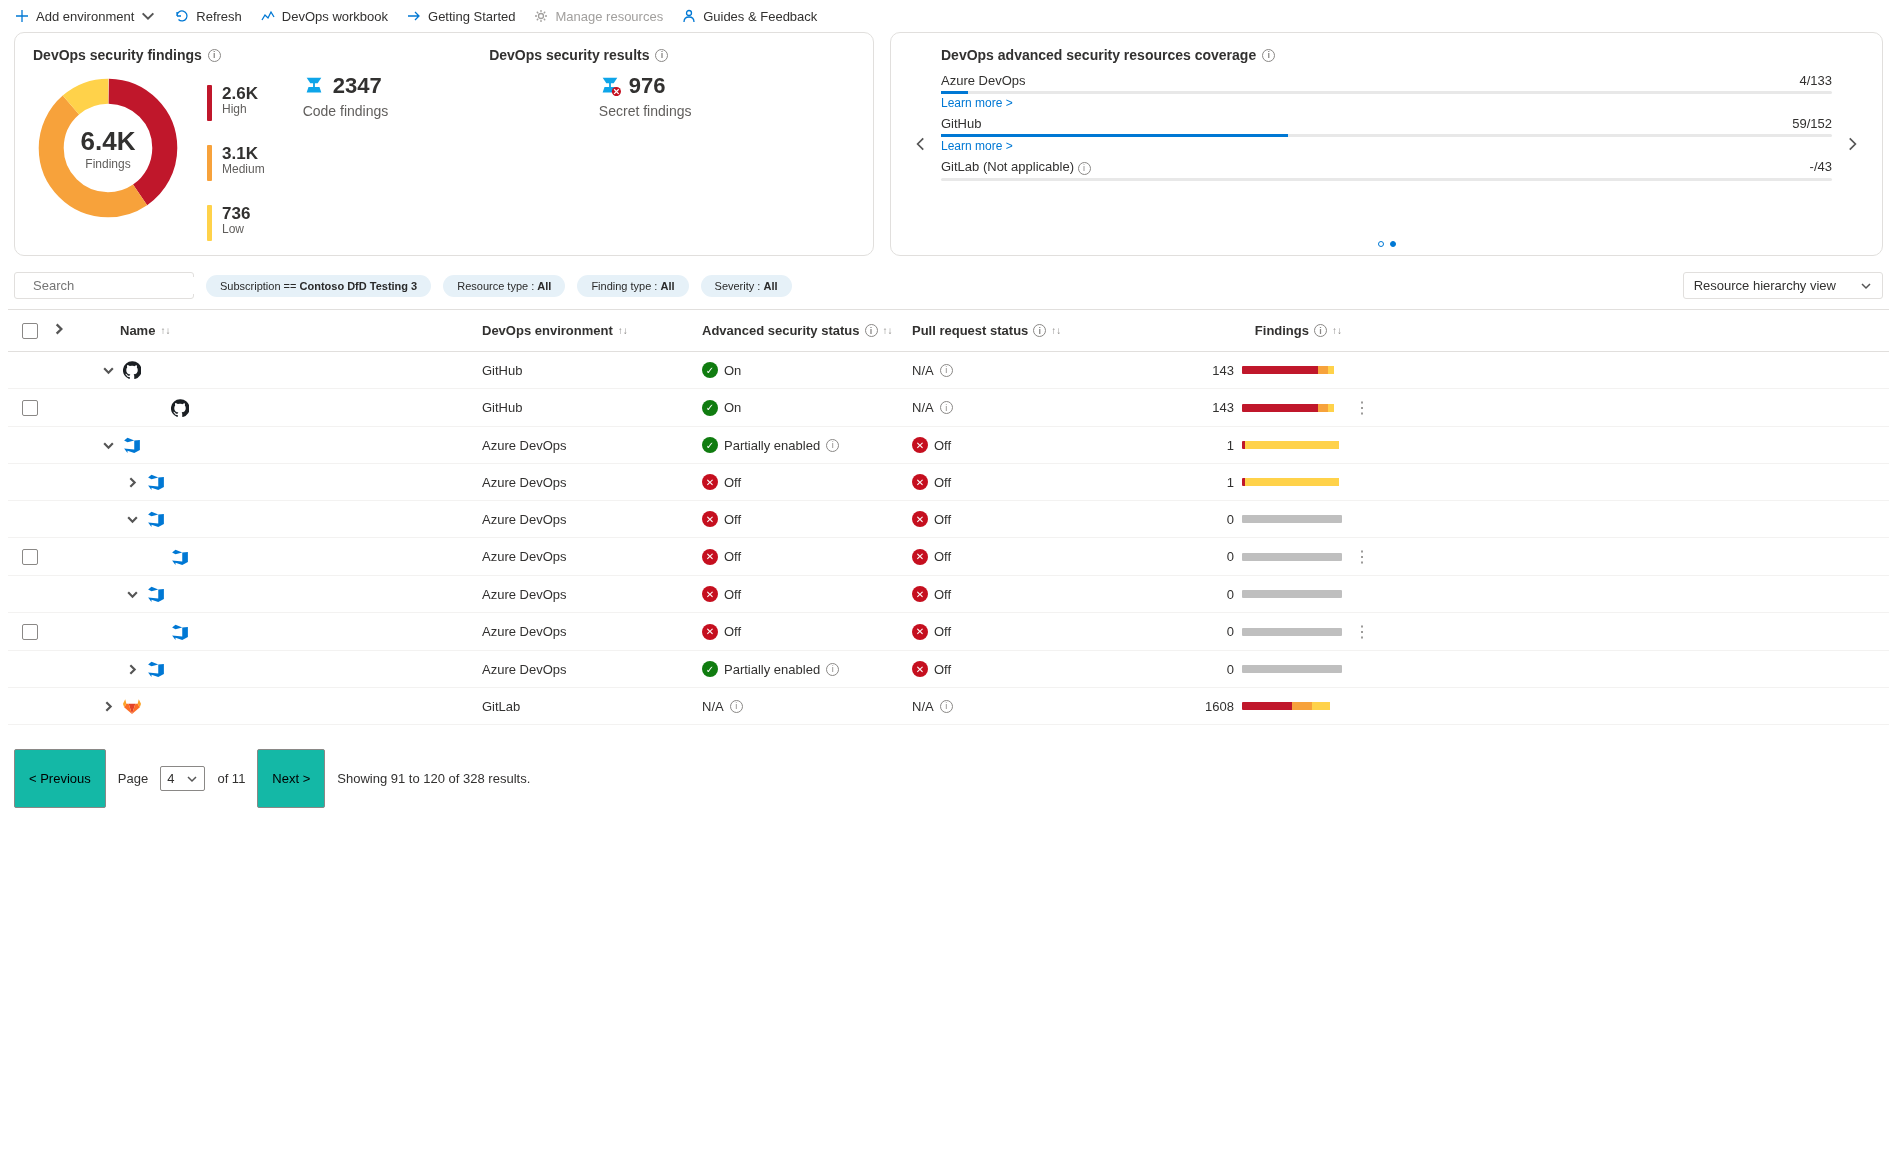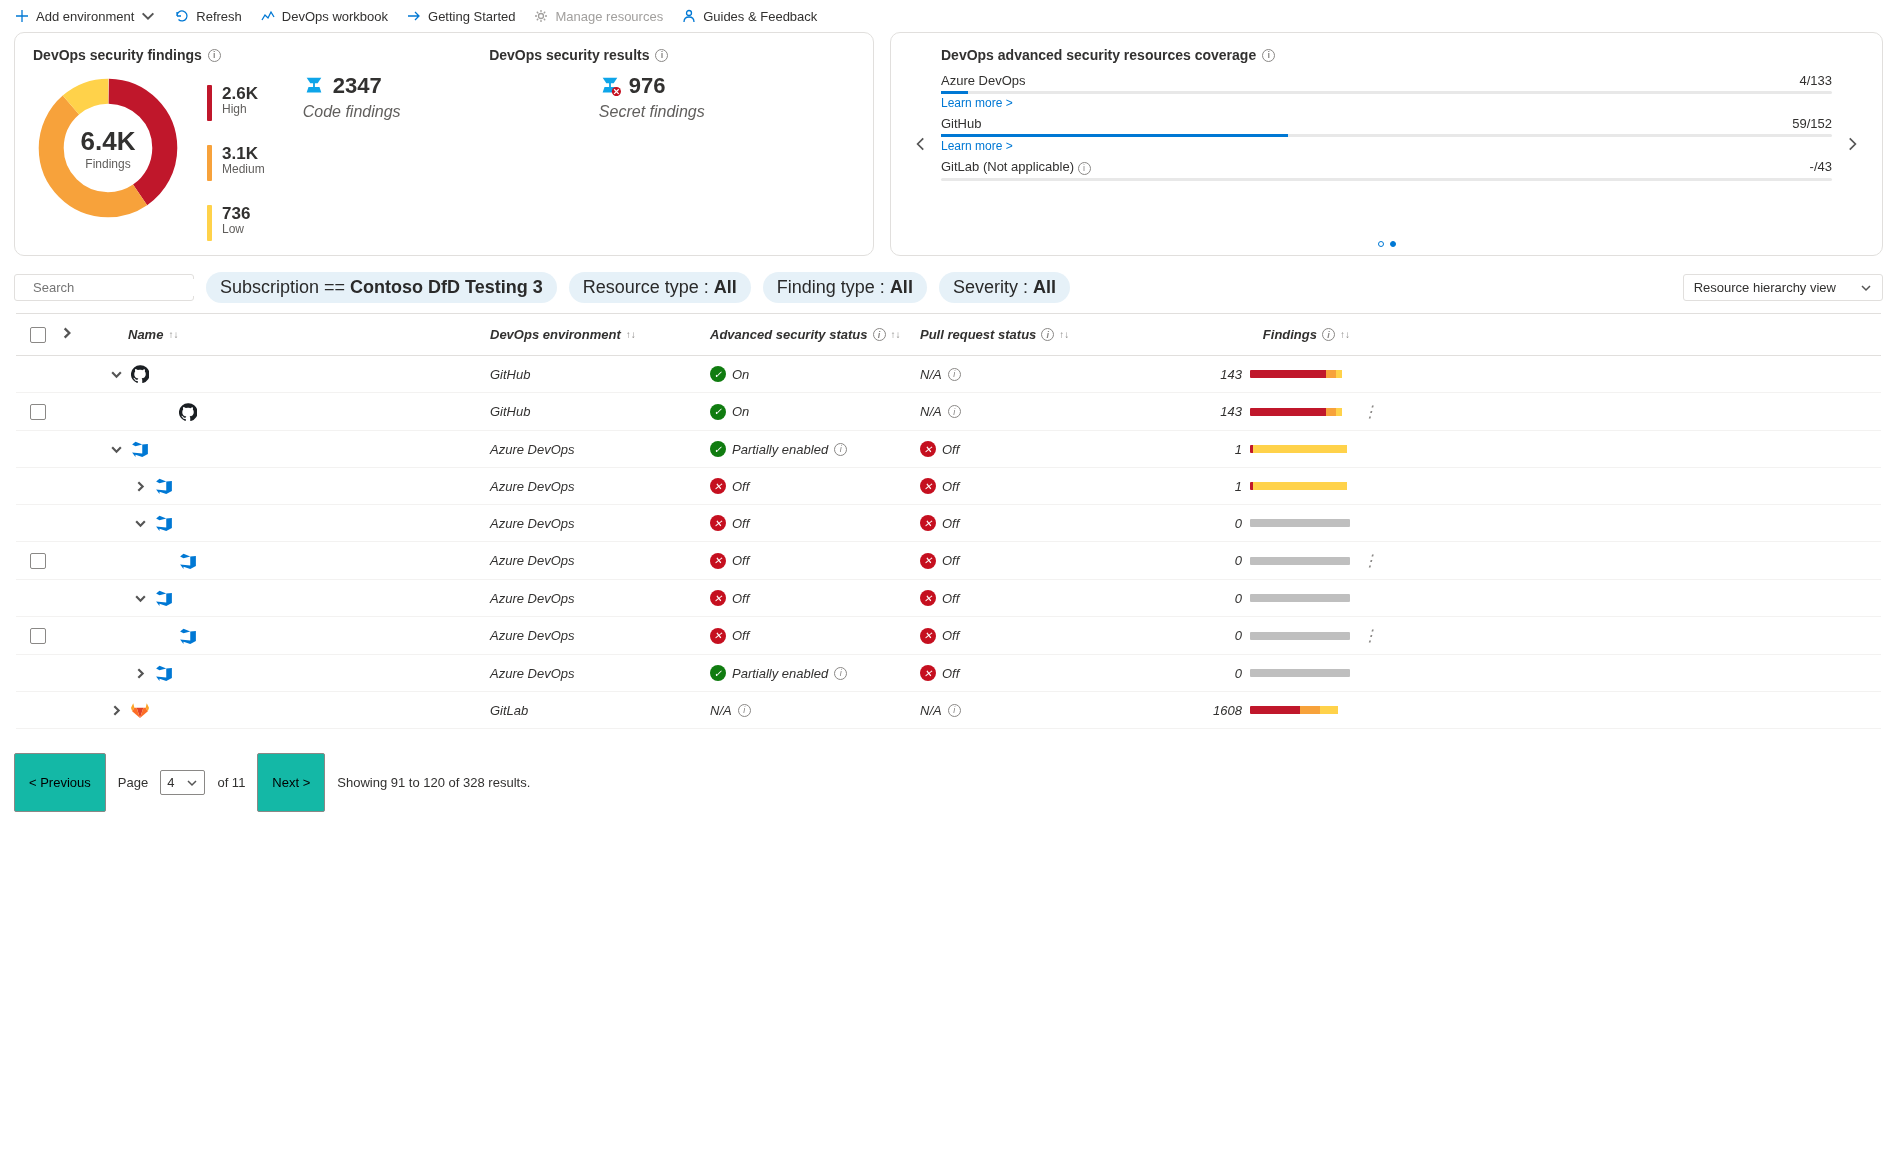--- a/index.html
+++ b/index.html
@@ -41,44 +41,44 @@
   .legend{display:flex;flex-direction:column;gap:16px;margin-top:4px;}
   .legend-item{display:flex;gap:10px;align-items:flex-start;margin-top:8px;}
   .legend-item .bar{width:5px;height:36px;border-radius:1px;}
   .legend-item .val{font-size:17px;font-weight:600;line-height:1;}
   .legend-item .lbl{font-size:12px;color:var(--muted);}
   
   .results{display:grid;grid-template-columns:1fr 1fr;gap:24px 40px;}
   .result{display:flex;flex-direction:column;gap:4px;}
   .result .top{display:flex;align-items:center;gap:8px;}
   .result .num{font-size:22px;font-weight:600;}
-  .result .lbl{font-size:16px;color:var(--muted);font-style:italic;}
+  .result .lbl{font-size:14px;color:var(--muted);}
   .azure-mini{width:22px;height:20px;display:inline-block;}
   
   .nav-chevron{width:24px;align-self:center;display:flex;align-items:center;justify-content:center;cursor:pointer;}
   .nav-chevron svg{width:18px;height:18px;stroke:#555;fill:none;stroke-width:1.5;}
   .coverage{flex:1;padding:0 8px;}
   .cov-row{display:flex;justify-content:space-between;font-size:13px;margin-top:6px;}
   .cov-bar{height:3px;background:#e8e8e8;margin-top:3px;position:relative;border-radius:2px;}
   .cov-bar .fill{position:absolute;left:0;top:0;height:100%;background:var(--link);}
   .learn{color:var(--link);font-size:12px;cursor:pointer;margin-top:2px;display:inline-block;text-align:right;}
   .pager-dots{position:absolute;bottom:8px;left:50%;transform:translateX(-50%);display:flex;gap:6px;}
   .pager-dots span{width:6px;height:6px;border-radius:50%;border:1px solid var(--link);}
   .pager-dots span.active{background:var(--link);}
   
   .filters{display:flex;align-items:center;gap:12px;padding:6px 14px 10px;}
   .search{display:flex;align-items:center;gap:8px;border:1px solid var(--border);border-radius:3px;padding:4px 8px;width:180px;}
   .search input{border:none;outline:none;font-size:13px;flex:1;}
-  .chip{background:var(--chip);border-radius:16px;padding:5px 14px;font-size:18px;color:#2a2a2a;white-space:nowrap;}
+  .chip{background:var(--chip);border-radius:16px;padding:5px 14px;font-size:11px;color:#2a2a2a;white-space:nowrap;}
   .chip strong{font-weight:600;}
   .spacer{flex:1;}
   .view-select{border:1px solid var(--border);padding:5px 10px;border-radius:3px;display:flex;align-items:center;gap:24px;cursor:pointer;font-size:13px;}
   .chev-down{width:12px;height:12px;stroke:#555;fill:none;stroke-width:1.5;}
   
-  .table{padding:0 16px;font-style:italic;}
+  .table{padding:0 8px;}
   .thead,.trow{display:grid;grid-template-columns:44px 30px 400px 220px 210px 210px 220px 40px;align-items:center;}
   .thead{border-top:1px solid var(--border);border-bottom:1px solid var(--border);padding:12px 0;font-weight:600;font-size:13px;color:var(--text);}
   .th{display:flex;align-items:center;gap:5px;}
   .sort{font-size:10px;color:#8a8886;}
   .thead .chev{width:14px;height:14px;stroke:#555;fill:none;stroke-width:2;}
   .cb{width:16px;height:16px;border:1px solid #8a8886;border-radius:2px;display:inline-block;}
   .trow{padding:9px 0;border-bottom:1px solid #f3f2f1;font-size:13px;}
   .name-cell{display:flex;align-items:center;gap:8px;}
   .indent-1{padding-left:20px;}
   .indent-2{padding-left:44px;}

